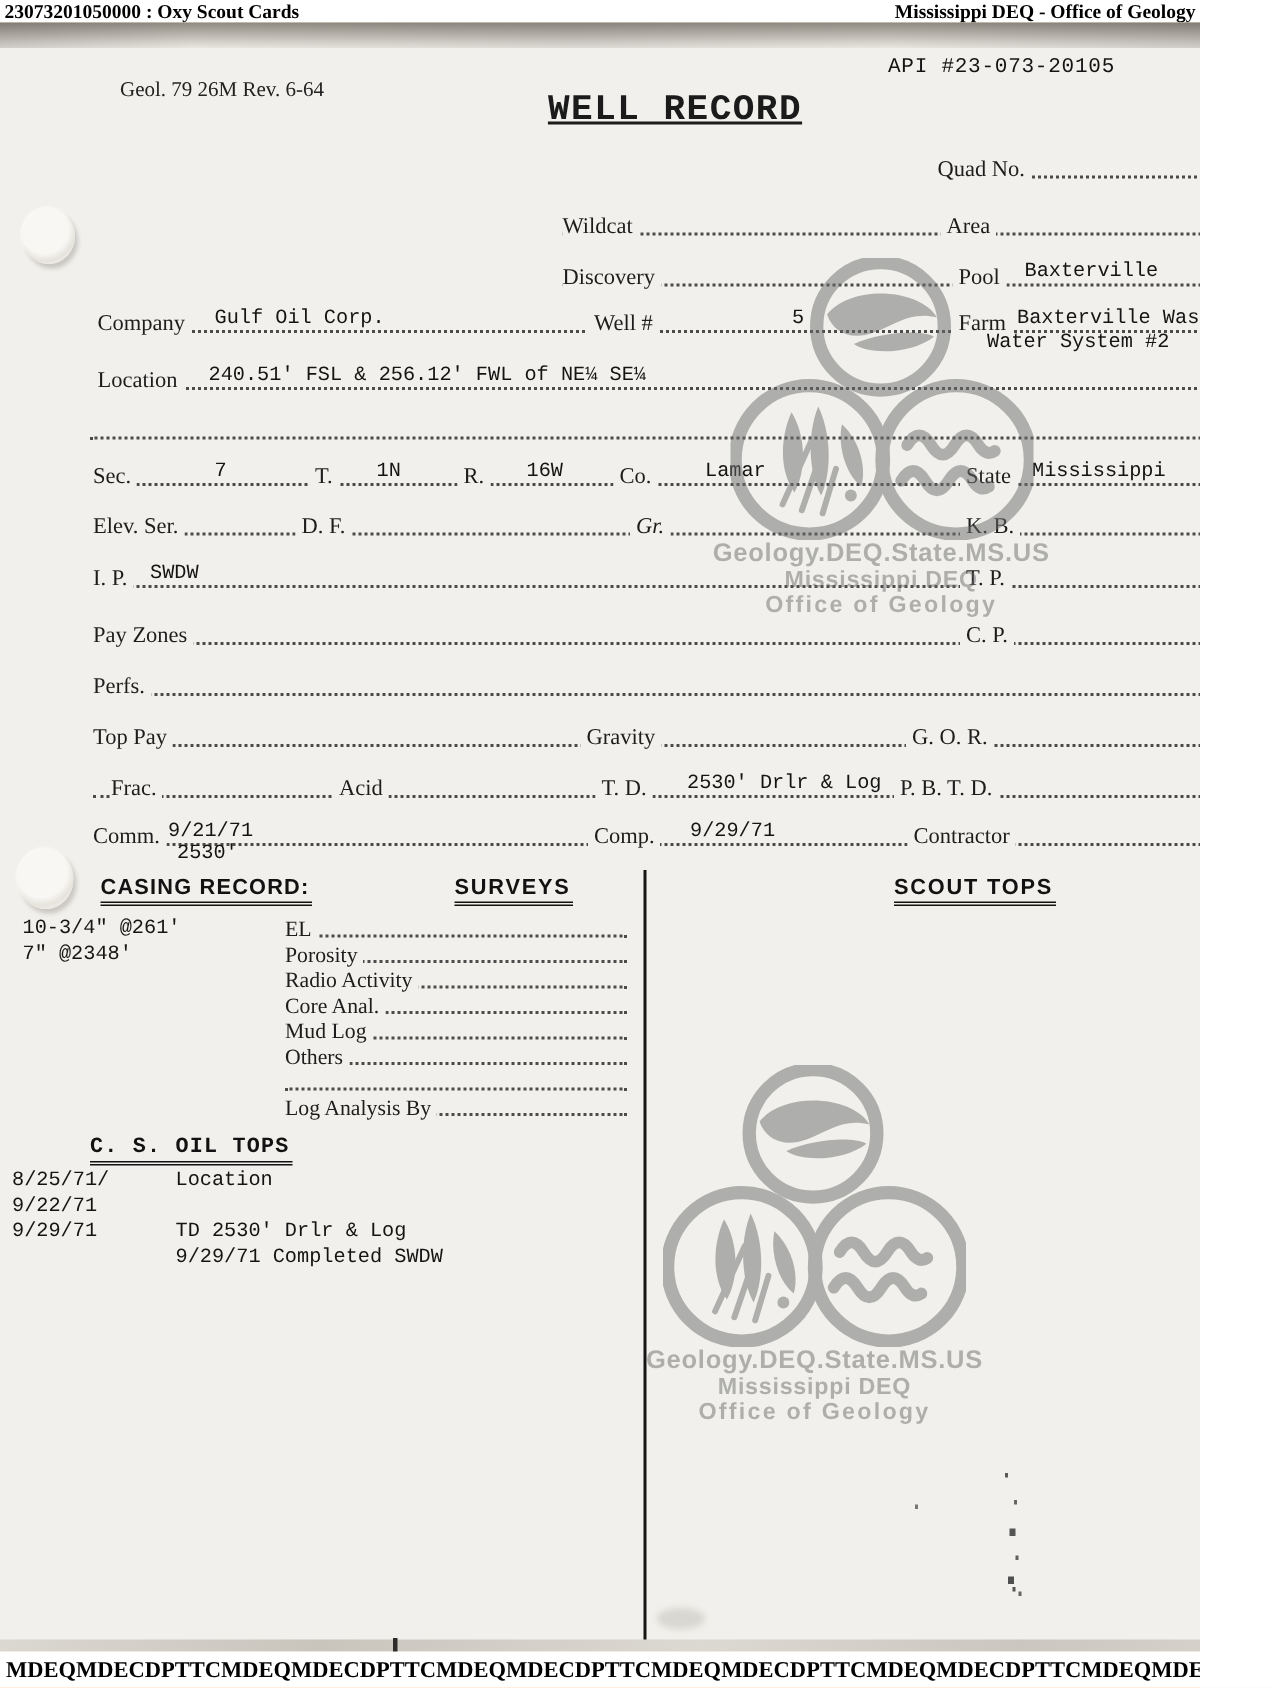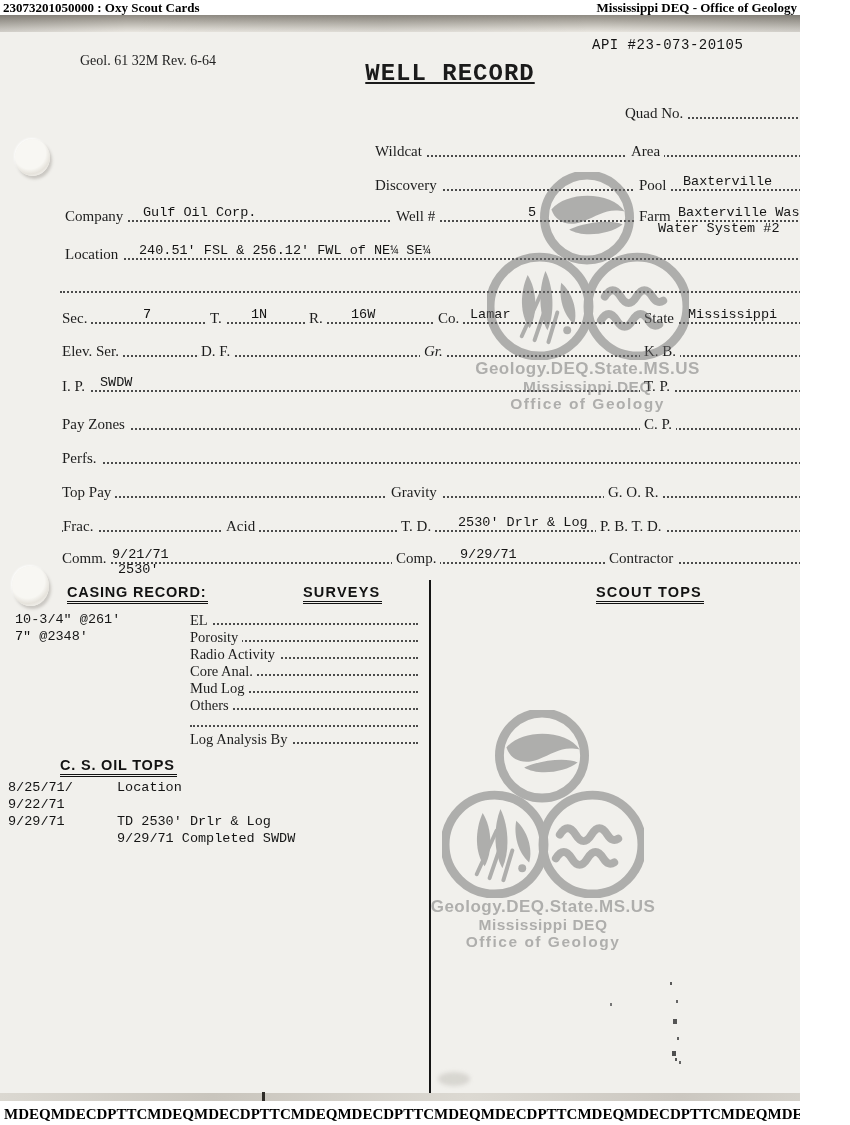--- a/index.html
+++ b/index.html
@@ -75,21 +75,21 @@
   <div class="top-header">
     <span>23073201050000 : Oxy Scout Cards</span>
     <span>Mississippi DEQ - Office of Geology</span>
   </div>
   <div class="scan-band"></div>
 
   <div class="hole hole1"></div>
   <div class="hole hole2"></div>
 
   <div class="abs api" style="left:592px;top:37px;">API #23-073-20105</div>
-  <div class="abs serif14" style="left:80px;top:53px;">Geol. 61 32M Rev. 6-64</div>
+  <div class="abs serif14" style="left:80px;top:53px;">Geol. 79 26M Rev. 6-64</div>
   <div class="abs title" style="left:350px;top:60px;">WELL RECORD</div>
 
   <div class="row" style="left:625px;top:100px;width:220px;">
     <i class="leader"></i>
     <span class="lbl first" style="left:0;">Quad No.</span>
   </div>
 
   <div class="row" style="left:375px;top:138px;width:470px;">
     <i class="leader"></i>
     <span class="lbl first" style="left:0;">Wildcat</span>
@@ -125,21 +125,21 @@
   </div>
 
   <div class="row" style="left:62px;top:305px;width:783px;">
     <i class="leader"></i>
     <span class="lbl first" style="left:0;">Sec.</span>
     <span class="val" style="left:81px;">7</span>
     <span class="lbl" style="left:144px;">T.</span>
     <span class="val" style="left:189px;">1N</span>
     <span class="lbl" style="left:243px;">R.</span>
     <span class="val" style="left:289px;">16W</span>
-    <span class="lbl" style="left:372px;">Co.</span>
+    <span class="lbl" style="left:347px;">Co.</span>
     <span class="val" style="left:408px;">Lamar</span>
     <span class="lbl" style="left:578px;">State</span>
     <span class="val" style="left:626px;">Mississippi</span>
   </div>
 
   <div class="row" style="left:62px;top:338px;width:783px;">
     <i class="leader"></i>
     <span class="lbl first" style="left:0;">Elev. Ser.</span>
     <span class="lbl" style="left:135px;">D. F.</span>
     <span class="lbl" style="left:358px;font-style:italic;">Gr.</span>
@@ -166,21 +166,21 @@
 
   <div class="row" style="left:62px;top:479px;width:783px;">
     <i class="leader"></i>
     <span class="lbl first" style="left:0;">Top Pay</span>
     <span class="lbl" style="left:325px;">Gravity</span>
     <span class="lbl" style="left:542px;text-align:center;">G. O. R.</span>
   </div>
 
   <div class="row" style="left:62px;top:513px;width:783px;">
     <i class="leader"></i>
-    <span class="lbl first" style="left:1px;">Frac.</span>
+    <span class="lbl first" style="left:12px;">Frac.</span>
     <span class="lbl" style="left:160px;">Acid</span>
     <span class="lbl" style="left:335px;">T. D.</span>
     <span class="val" style="left:396px;">2530' Drlr &amp; Log</span>
     <span class="lbl" style="left:534px;text-align:center;">P. B. T. D.</span>
   </div>
 
   <div class="row" style="left:62px;top:545px;width:783px;">
     <i class="leader"></i>
     <span class="lbl first" style="left:0;">Comm.</span>
     <span class="val" style="left:50px;">9/21/71</span>
@@ -226,21 +226,21 @@
       <i class="leader"></i>
     </div>
     <div class="survey-item" style="top:119px;">
       <i class="leader"></i>
       <span class="lbl first" style="left:0;">Log Analysis By</span>
     </div>
   </div>
 
   <div class="divider"></div>
 
-  <div class="hdg" style="left:60px;top:757px;">C. S. OIL TOPS</div>
+  <div class="hdg" style="left:60px;top:757px;font-family:Liberation Mono, monospace;">C. S. OIL TOPS</div>
   <div class="ot-line" style="left:8px;top:780px;">8/25/71/</div>
   <div class="ot-line" style="left:117px;top:780px;">Location</div>
   <div class="ot-line" style="left:8px;top:797px;">9/22/71</div>
   <div class="ot-line" style="left:117px;top:797px;"></div>
   <div class="ot-line" style="left:8px;top:814px;">9/29/71</div>
   <div class="ot-line" style="left:117px;top:814px;">TD 2530' Drlr &amp; Log</div>
   <div class="ot-line" style="left:117px;top:831px;">9/29/71 Completed SWDW</div>
 
   <div class="specks"></div>
   <div class="smudge"></div>

